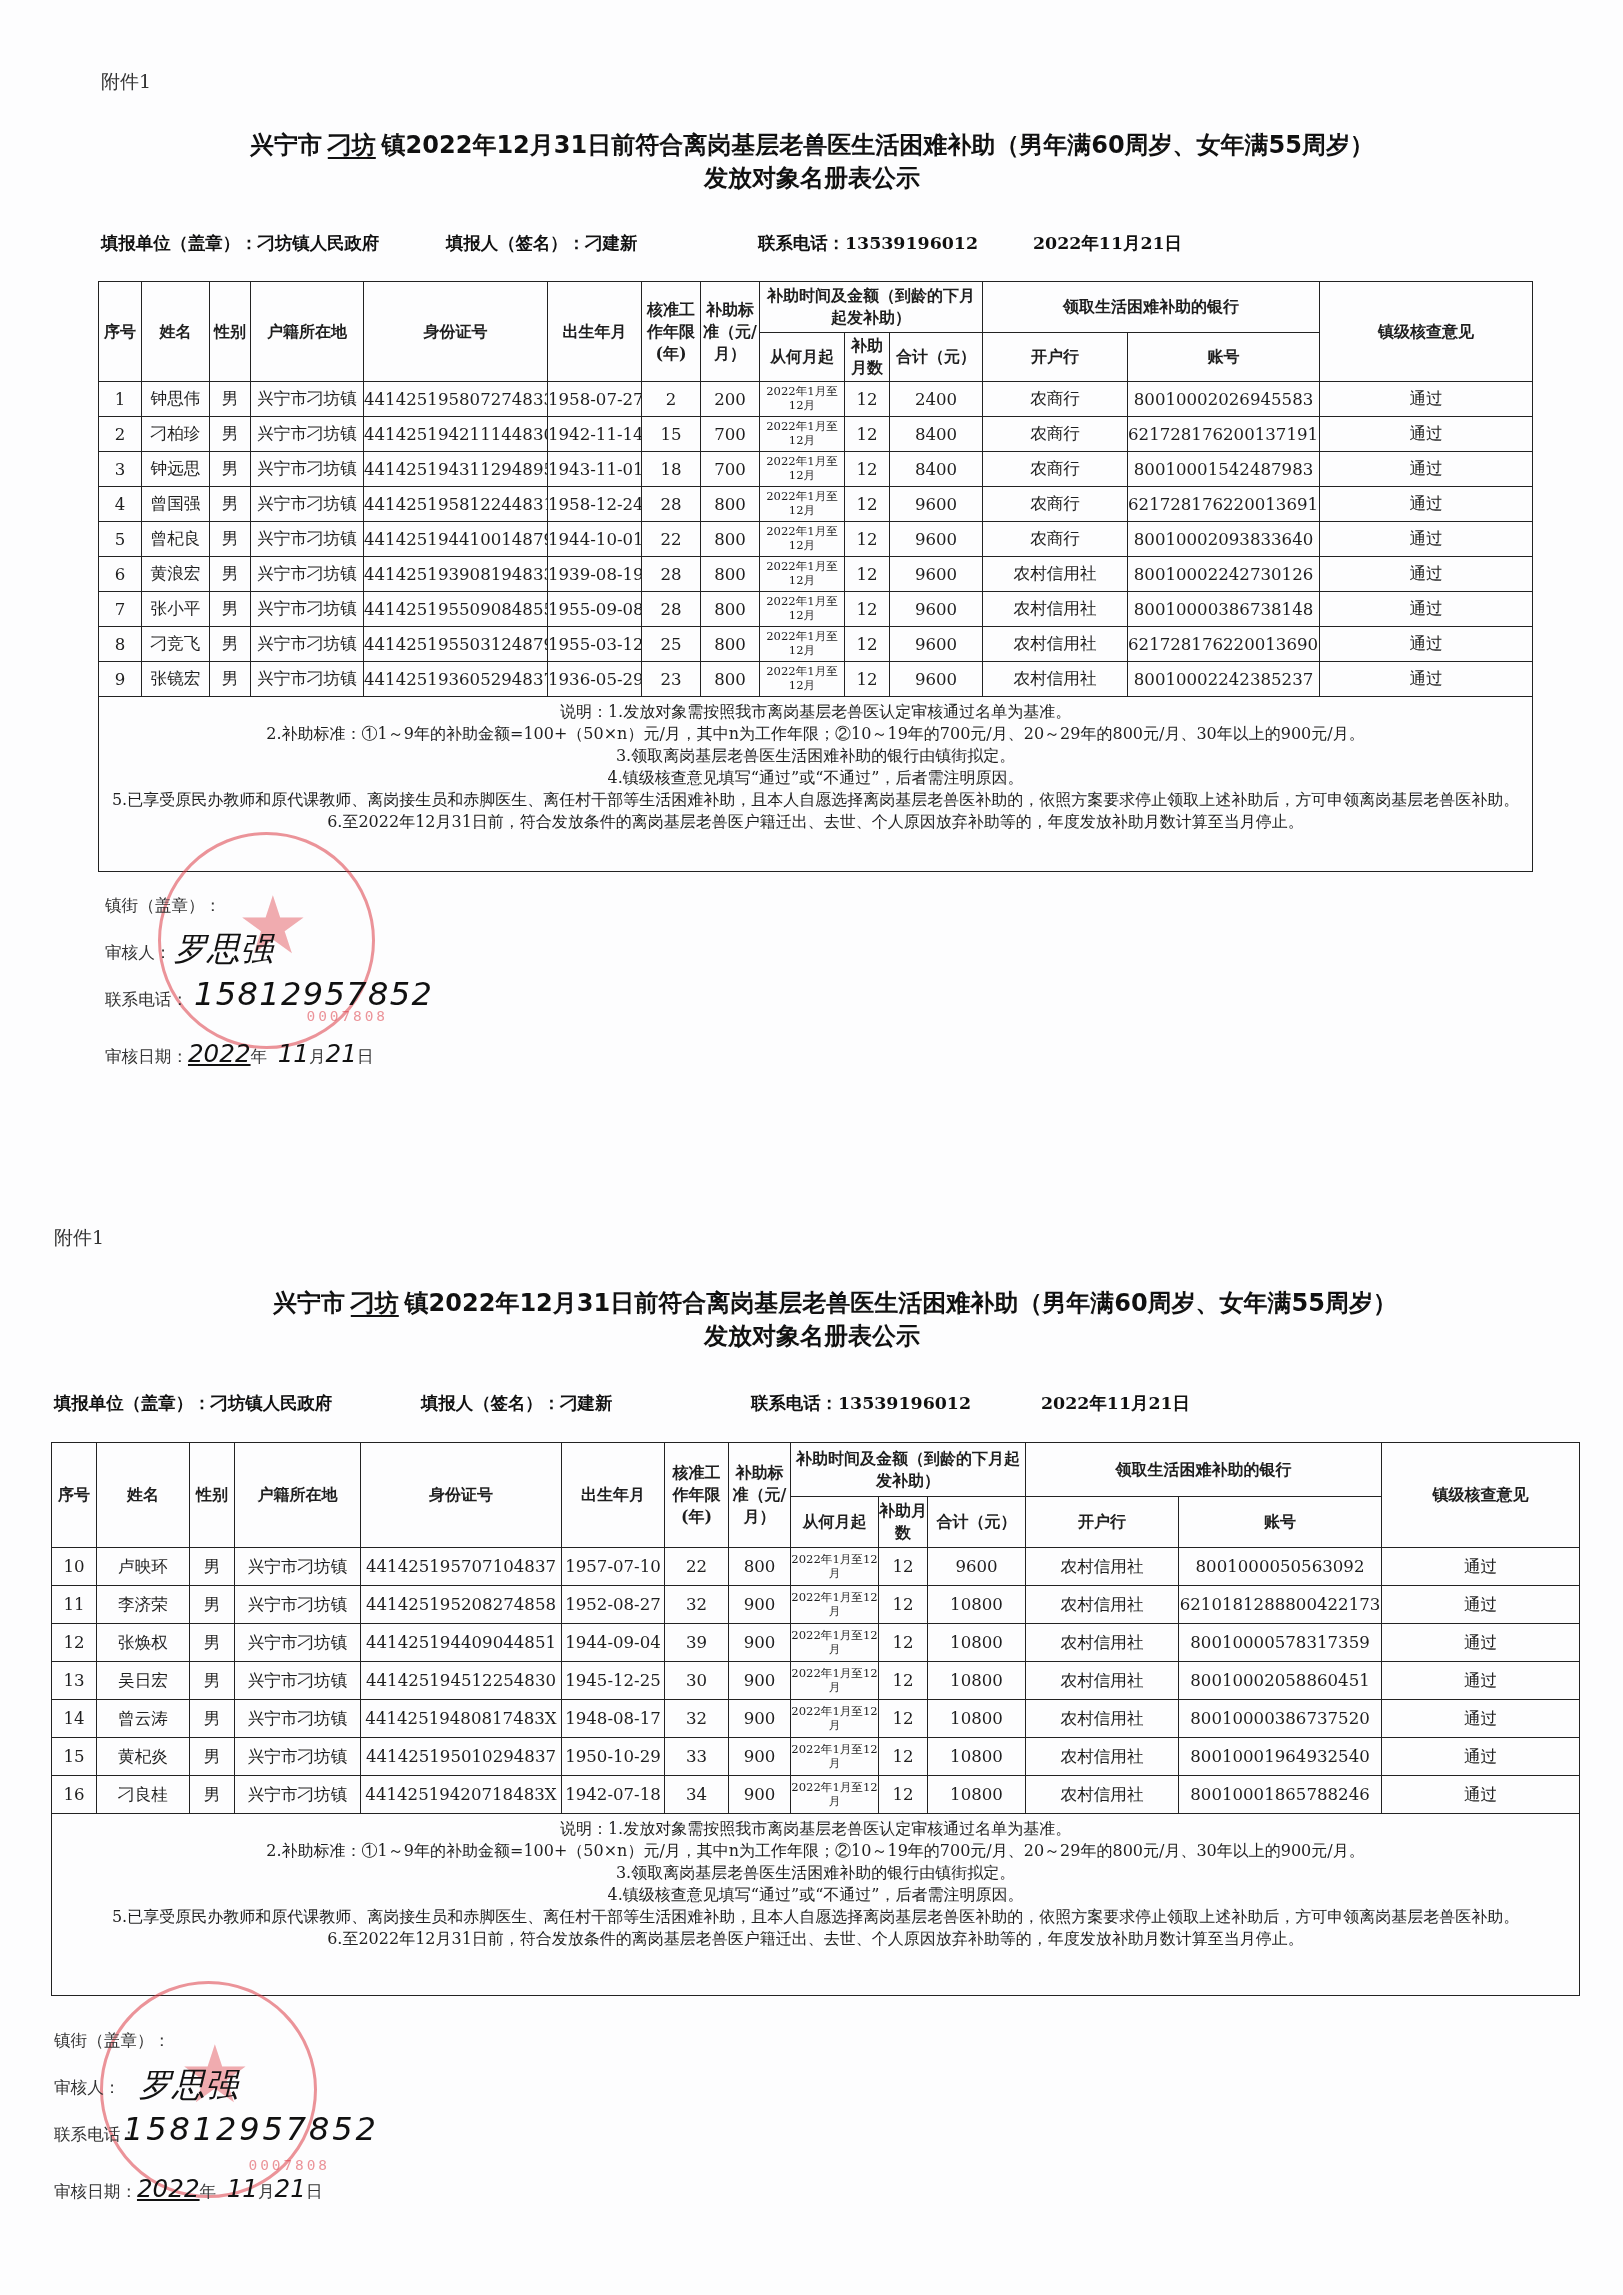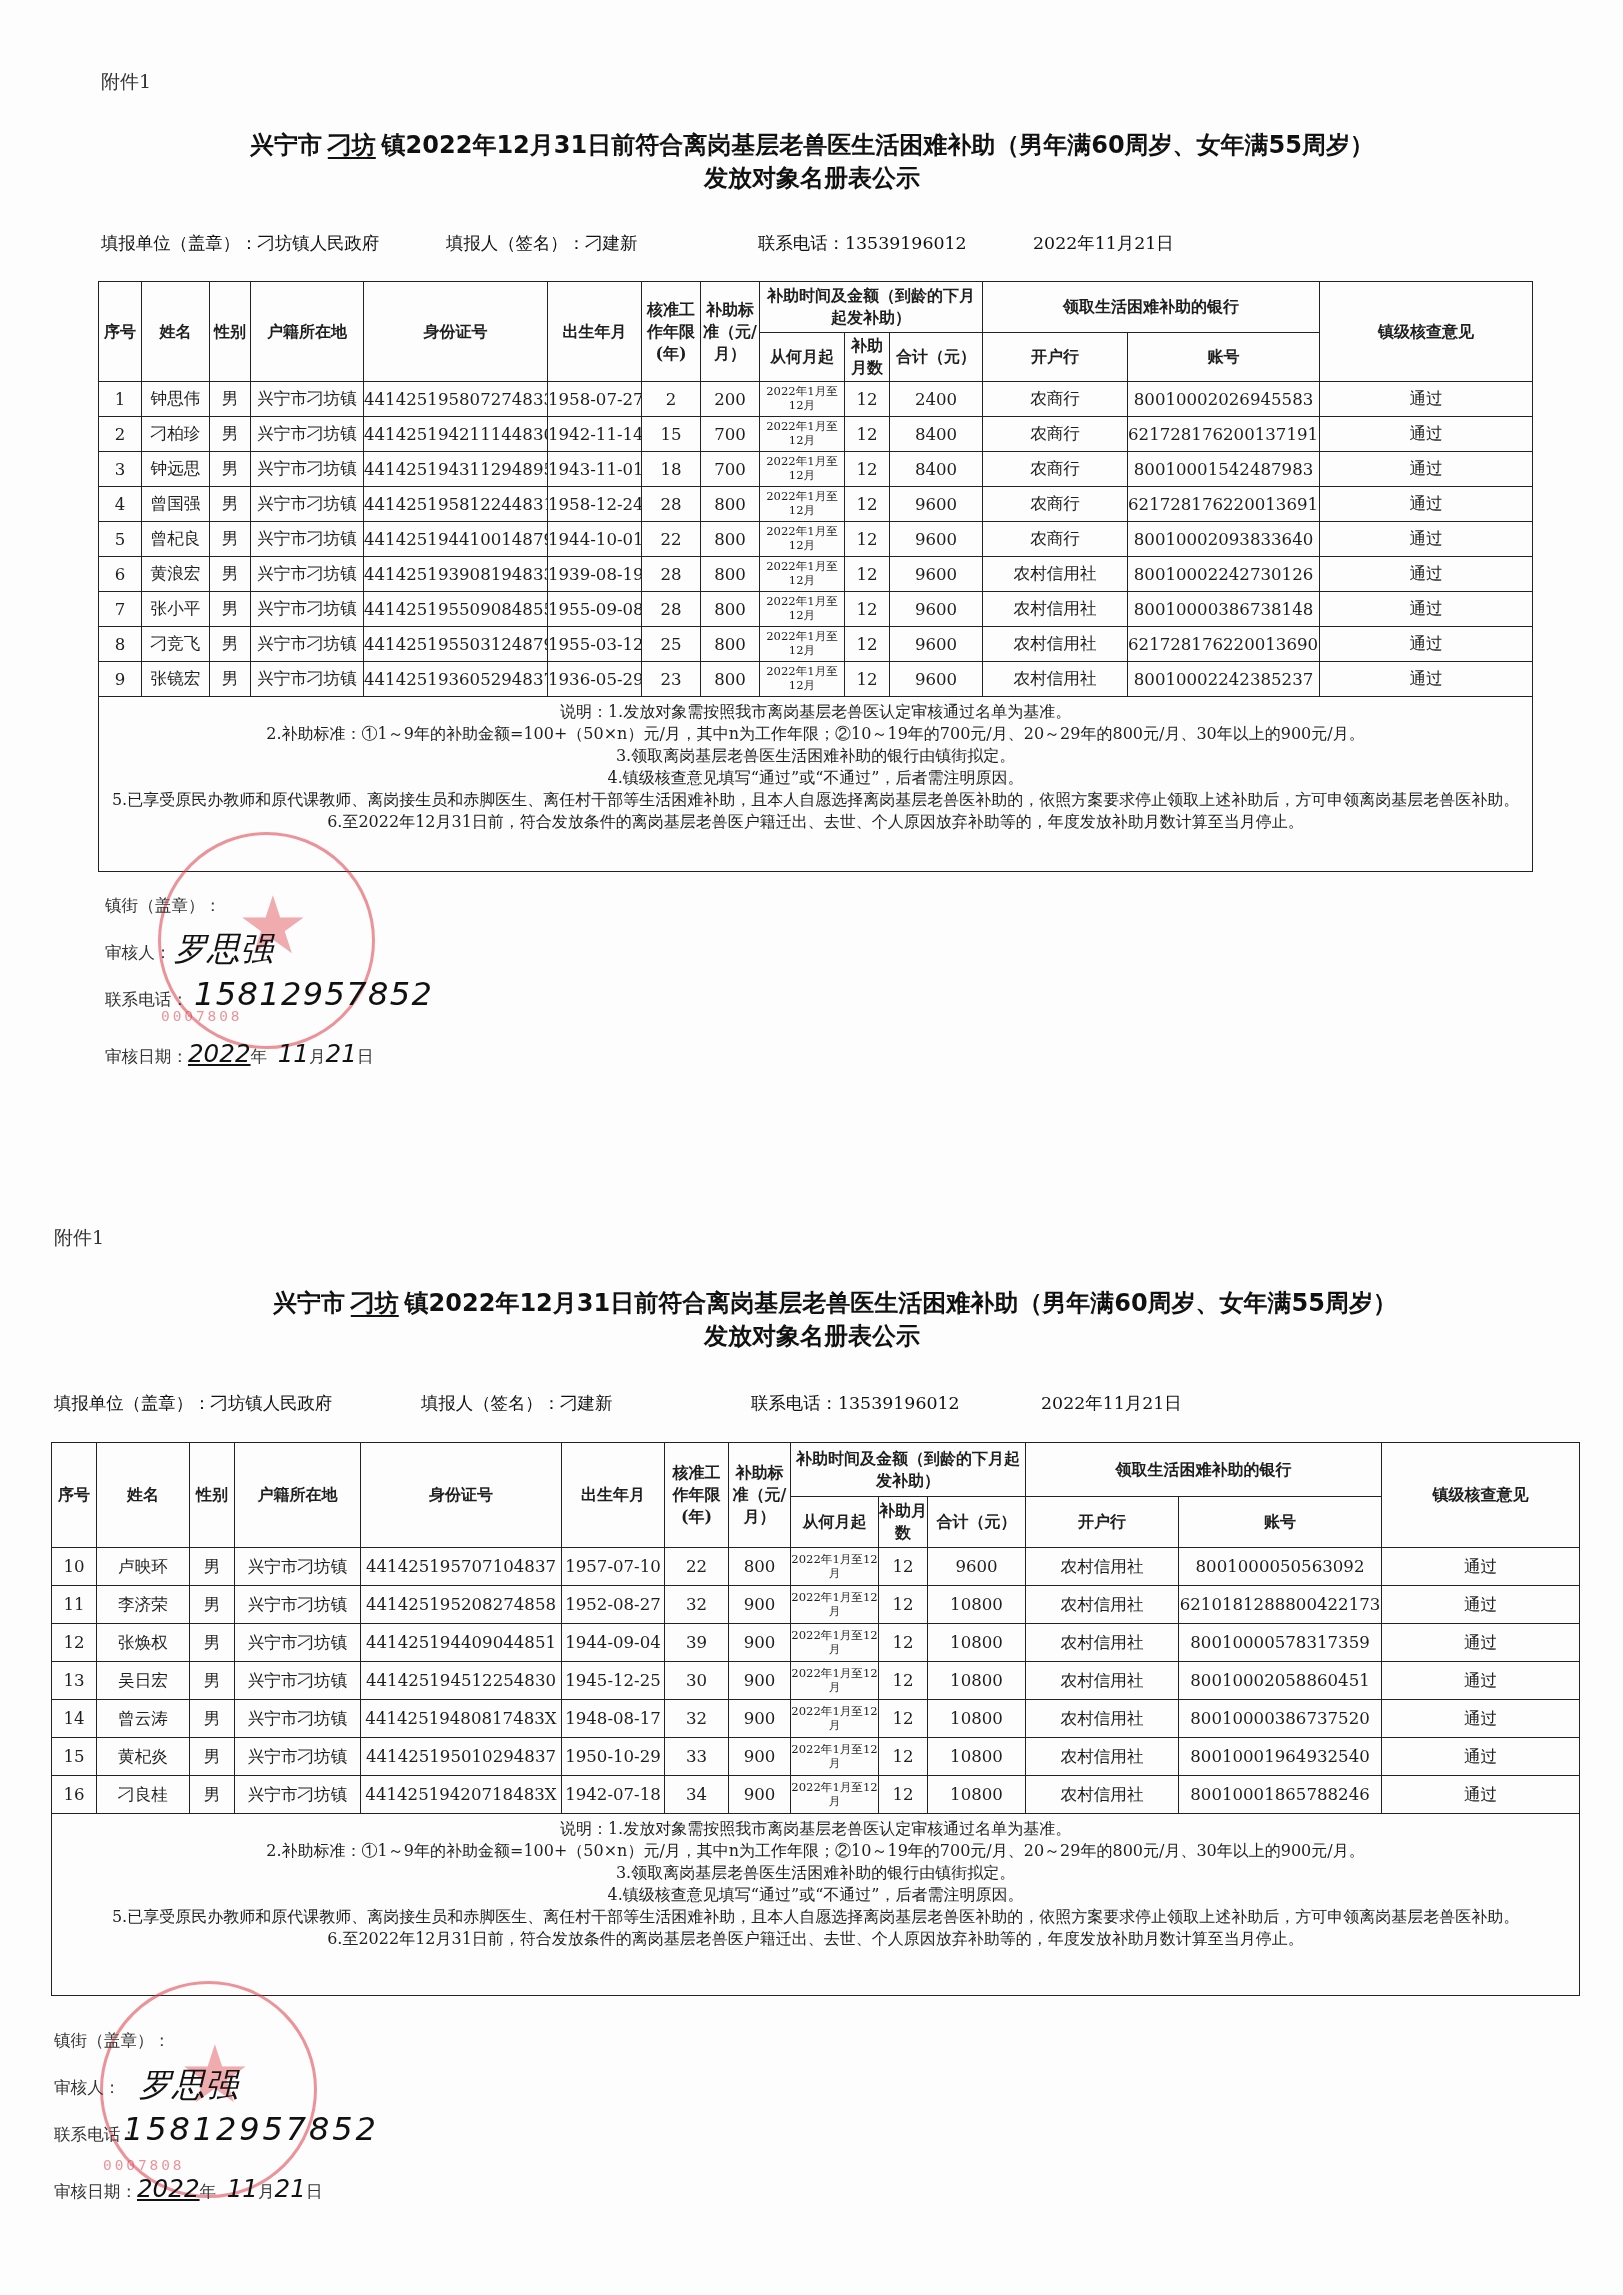--- a/index.html
+++ b/index.html
@@ -10,21 +10,21 @@
     color: #1e1e1e;
   }
   .page { position: absolute; left: 0; width: 1548px; }
   .attach { position: absolute; font-size: 19px; color: #333; }
   .title {
     position: absolute; left: 0; width: 1624px; text-align: center;
     font-family: "DejaVu Sans", "Liberation Sans", sans-serif;
     font-weight: bold; font-size: 24px; color: #111; line-height: 33px;
   }
   .title .town { text-decoration: underline; text-underline-offset: 4.3px; padding: 0 5.8px; }
-  .info { position: absolute; font-size: 17.4px; font-weight: normal; color: #111; white-space: nowrap; }
+  .info { position: absolute; font-size: 17.4px; font-weight: bold; color: #111; white-space: nowrap; }
   table.roster {
     position: absolute; border-collapse: collapse; table-layout: fixed;
     font-size: 16.6px; color: #1e1e1e;
   }
   table.roster th, table.roster td {
     border: 1.4px solid #222; text-align: center; vertical-align: middle; padding: 0;
     overflow: hidden; white-space: nowrap;
   }
   table.roster th { font-weight: bold; font-size: 16px; line-height: 22px; white-space: normal; }
   table.roster td.period { font-size: 11.6px; line-height: 13.7px; white-space: normal; }
@@ -41,21 +41,21 @@
   .seal {
     position: absolute; width: 217px; height: 217px; border-radius: 50%;
     border: 3.6px solid rgba(220,60,70,0.55); box-sizing: border-box;
     pointer-events: none;
   }
   .seal .star {
     position: absolute; left: 76px; top: 51px; font-size: 80px; line-height: 80px;
     color: rgba(225,70,80,0.45);
   }
   .seal .seal-code {
-    position: absolute; left: 0; width: 100%; bottom: 22px; text-align: left;
+    position: absolute; left: 16px; width: 100%; bottom: 22px; text-align: right;
     font-family: "DejaVu Sans Mono", monospace; font-size: 14.5px; letter-spacing: 2.9px;
     color: rgba(220,60,70,0.55);
   }
 </style>
 </head>
 <body>
 
 <div class="page" style="top:0; height:1148px;">
   <div class="attach" style="left:101px; top:69px;">附件1</div>
 

